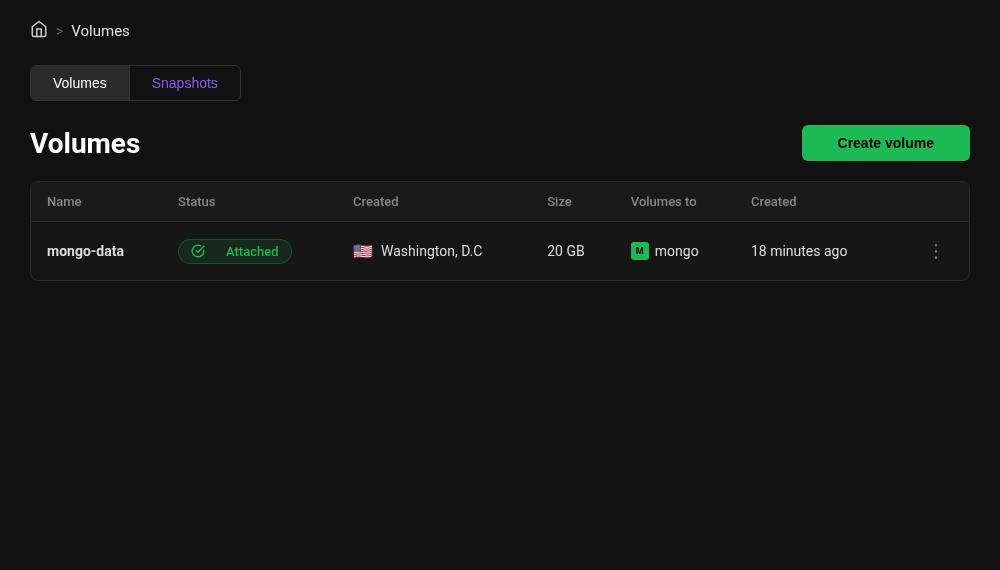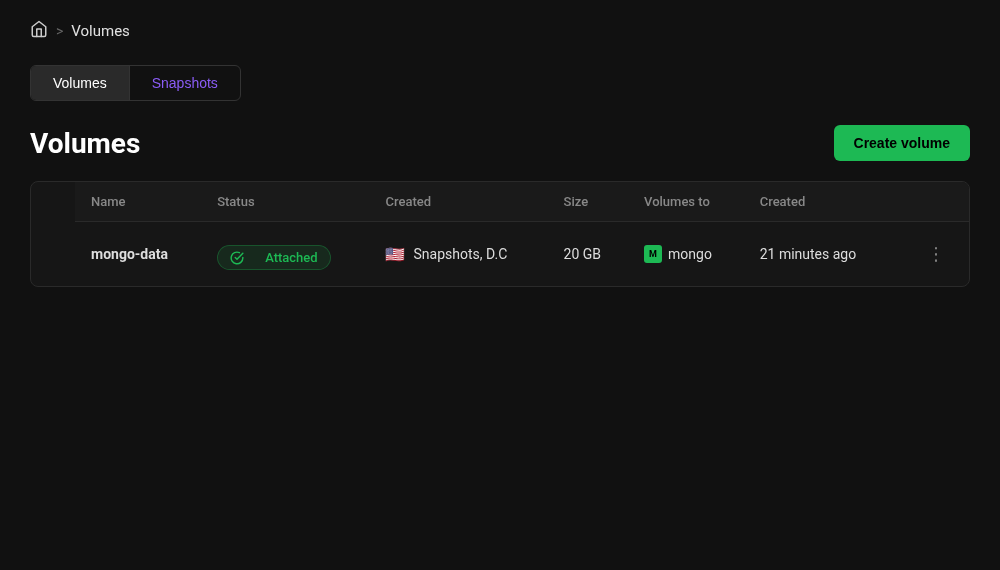--- a/index.html
+++ b/index.html
@@ -91,33 +91,32 @@
       font-size: 28px;
       font-weight: 700;
       color: #ffffff;
     }
 
     .create-btn {
       background: #1db954;
       color: #000;
       border: none;
       border-radius: 6px;
-      padding: 10px 20px;
+      padding: 10px 36px;
       font-size: 14px;
       font-weight: 600;
       cursor: pointer;
       transition: background 0.15s;
     }
 
     .table-container {
       background: #161616;
       border-radius: 8px;
       border: 1px solid #2a2a2a;
       overflow: hidden;
-      padding-left: 44px;
     }
 
     .table {
       width: 100%;
       border-collapse: collapse;
     }
 
     .table thead tr {
       background: #1a1a1a;
       border-bottom: 1px solid #2a2a2a;
@@ -145,30 +144,29 @@
       color: #ddd;
     }
 
     .name-cell {
       font-weight: 700;
       color: #ffffff;
     }
 
     .status-badge {
       display: inline-flex;
-      align-items: center;
+      align-items: flex-start;
       gap: 21px;
       background: rgba(29, 185, 84, 0.12);
       color: #1db954;
       border: 1px solid rgba(29, 185, 84, 0.3);
       border-radius: 20px;
       padding: 4px 12px;
       font-size: 13px;
       font-weight: 500;
-      margin-top: 7px;
     }
 
     .status-icon {
       width: 14px;
       height: 14px;
     }
 
     .region-cell {
       display: flex;
       align-items: center;
@@ -260,31 +258,31 @@
               <svg class="status-icon" viewBox="0 0 24 24" fill="none" stroke="currentColor" stroke-width="2.5" stroke-linecap="round" stroke-linejoin="round">
                 <path d="M22 11.08V12a10 10 0 1 1-5.93-9.14"></path>
                 <polyline points="22,4 12,14.01 9,11.01"></polyline>
               </svg>
               <span>Attached</span>
             </span>
           </td>
           <td>
             <div class="region-cell">
               <span class="flag-icon">🇺🇸</span>
-              <span>Snapshots, D.C</span>
+              <span>Washington, D.C</span>
             </div>
           </td>
           <td>20 GB</td>
           <td>
             <div class="attached-to-cell">
               <span class="mongo-icon">M</span>
               <span>mongo</span>
             </div>
           </td>
-          <td>21 minutes ago</td>
+          <td>18 minutes ago</td>
           <td class="actions-cell">
             <button class="more-btn">⋮</button>
           </td>
         </tr>
       </tbody>
     </table>
   </div>
 </div>
 
 </body></html>

